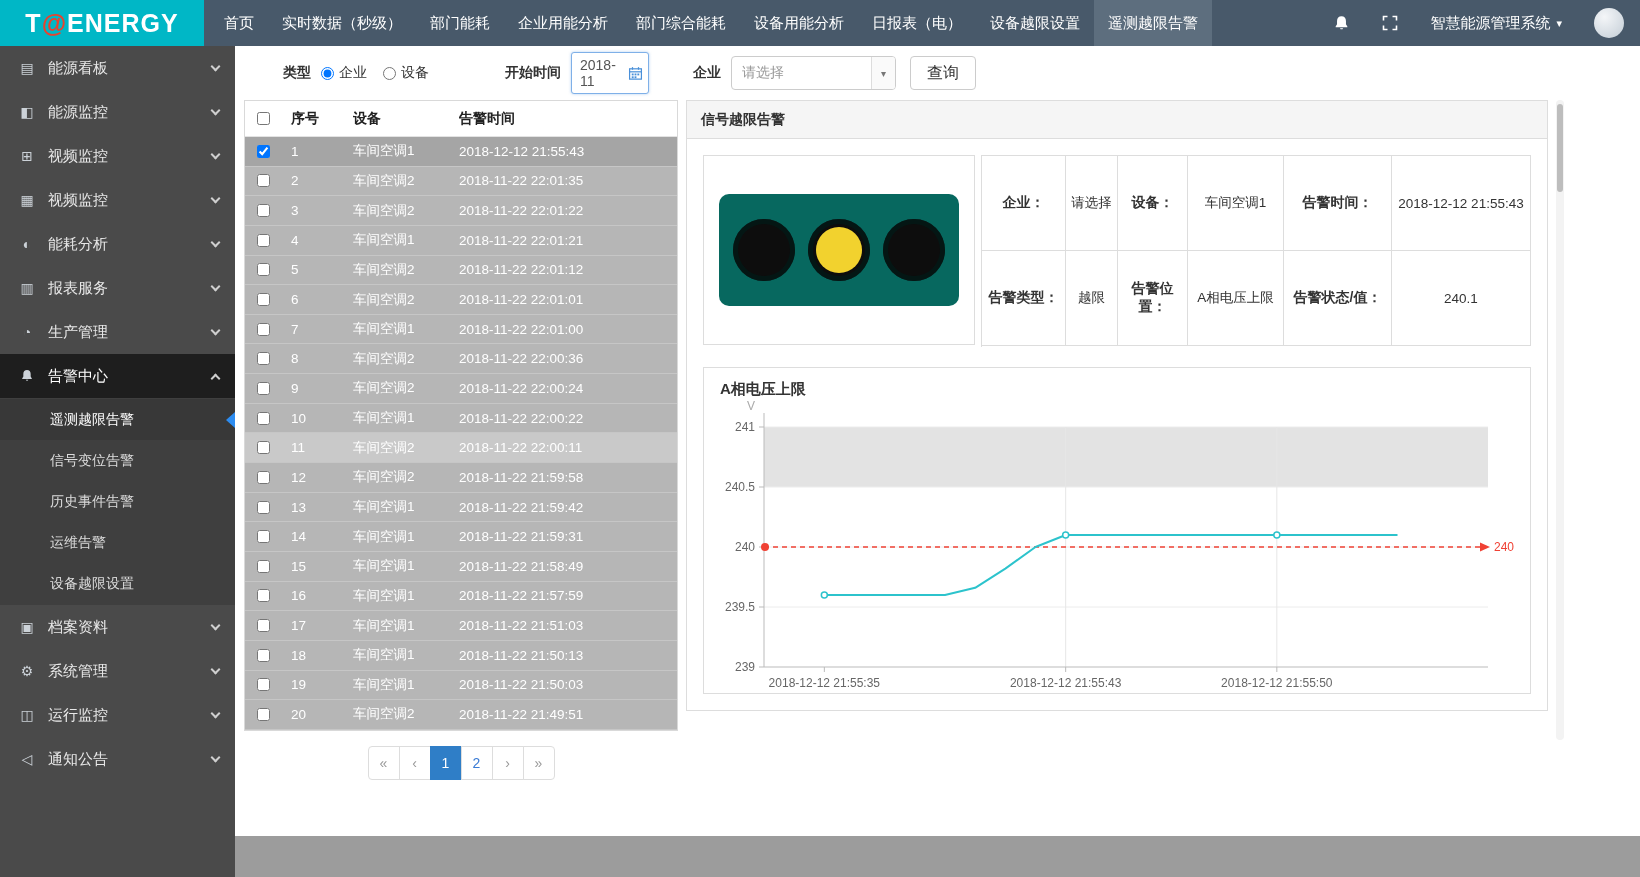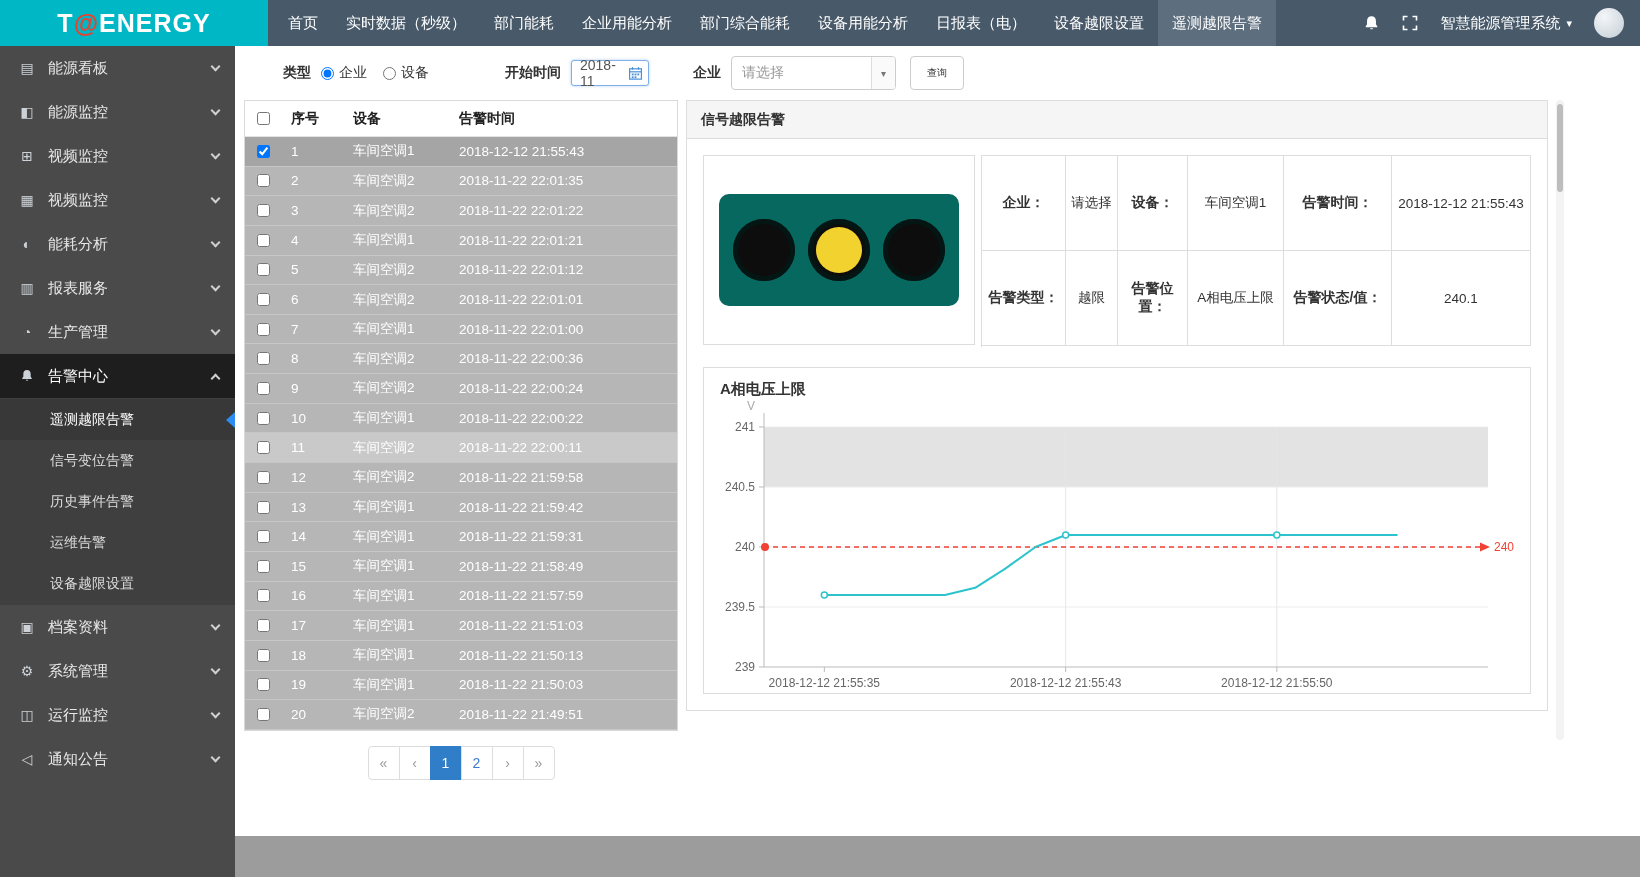--- a/index.html
+++ b/index.html
@@ -1,25 +1,25 @@
 <!DOCTYPE html>
 <html><head>
 <meta charset="utf-8">
 <style>
   *{margin:0;padding:0;box-sizing:border-box}
   body{width:1640px;height:877px;background:#9c9c9c;font-family:"Liberation Sans","DejaVu Sans",sans-serif;overflow:hidden;position:relative}
   
   .topbar{position:absolute;top:0;left:0;right:0;height:46px;background:#48596a;display:flex;align-items:stretch;z-index:5}
-  .logo{width:268px;background:#00b7c6;display:flex;align-items:center;justify-content:center;flex:0 0 auto}
+  .logo{width:204px;background:#00b7c6;display:flex;align-items:center;justify-content:center;flex:0 0 auto}
   .logo-text{color:#fff;font-weight:bold;font-size:25px;letter-spacing:1px}
   .logo-at{color:#e8432e}
   .topnav{display:flex;align-items:stretch;padding-left:6px}
   .nav-item{display:flex;align-items:center;padding:0 14px;color:#fff;font-size:15px;cursor:pointer;white-space:nowrap}
   .nav-item.active{background:#5d6e7e}
-  .topbar-right{margin-left:auto;display:flex;align-items:center;gap:22px;padding-right:16px;color:#fff}
+  .topbar-right{margin-left:auto;display:flex;align-items:center;gap:32px;padding-right:16px;color:#fff}
   .tb-icon{display:flex;cursor:pointer}
   .sys-name{display:flex;align-items:center;gap:6px;font-size:15px;cursor:pointer}
   .caret{font-size:11px}
   .avatar{width:30px;height:30px;border-radius:50%;background:radial-gradient(circle at 35% 30%,#f4f6f8,#c3cdd6);cursor:pointer}
   
   .sidebar{position:absolute;top:46px;bottom:0;left:0;width:235px;background:#4a4a4a;color:#e8e8e8;overflow:hidden}
   .sb-item{height:44px;display:flex;align-items:center;padding:0 16px 0 18px;gap:12px;font-size:15px;cursor:pointer}
   .sb-item.expanded{background:#1e1e1e;color:#fff}
   .sb-icon{width:18px;text-align:center;font-size:14px;color:#ccd2d8;flex:0 0 auto;display:flex;justify-content:center}
   .chev{width:7px;height:7px;border-right:2px solid #cfcfcf;border-bottom:2px solid #cfcfcf;transform:rotate(45deg);margin-left:auto;margin-top:-3px;flex:0 0 auto}
@@ -28,25 +28,25 @@
   .sb-subitem{height:41px;display:flex;align-items:center;padding-left:50px;font-size:14px;color:#dcdcdc;position:relative;cursor:pointer}
   .sb-subitem.active{color:#fff;background:#383838}
   .sub-marker{position:absolute;right:0;top:50%;transform:translateY(-50%);width:0;height:0;border-top:8px solid transparent;border-bottom:8px solid transparent;border-right:9px solid #2d8cf0}
   
   .main{position:absolute;top:46px;left:235px;right:0;height:790px;background:#fff}
   .filterbar{height:54px;display:flex;align-items:center;padding-left:48px;font-size:14px;color:#333}
   .flabel{font-weight:bold;margin-right:10px}
   .radio{display:flex;align-items:center;gap:5px;margin-right:16px;cursor:pointer}
   .flabel.start{margin-left:60px}
   .flabel.ent{margin-left:44px}
-  .dateinput{width:78px;height:26px;border:1px solid #7fb0e8;border-radius:3px;display:flex;align-items:center;justify-content:space-between;padding:0 5px 0 8px;color:#555;box-shadow:0 0 3px rgba(110,165,230,.55);cursor:text;background:#fff}
+  .dateinput{width:78px;height:42px;border:1px solid #7fb0e8;border-radius:3px;display:flex;align-items:center;justify-content:space-between;padding:0 5px 0 8px;color:#555;box-shadow:0 0 3px rgba(110,165,230,.55);cursor:text;background:#fff}
   .selectbox{width:165px;height:34px;border:1px solid #ccc;border-radius:4px;display:flex;align-items:center;background:#fff;overflow:hidden;cursor:pointer}
   .selectbox .ph{flex:1;padding-left:10px;color:#999}
   .sel-arrow{width:24px;align-self:stretch;display:flex;align-items:center;justify-content:center;border-left:1px solid #ddd;color:#777;font-size:10px;background:#fafafa}
-  .query{margin-left:14px;height:34px;padding:0 16px;border:1px solid #ccc;border-radius:4px;background:#fff;font-size:10px;color:#333;cursor:pointer;font-family:Liberation Serif, serif}
+  .query{margin-left:14px;height:34px;padding:0 16px;border:1px solid #ccc;border-radius:4px;background:#fff;font-size:16px;color:#333;cursor:pointer;font-family:Liberation Serif, serif}
   
   .table-panel{position:absolute;top:54px;left:9px;width:434px;border:1px solid #d9d9d9;background:#f9a8d4}
   .thead{display:flex;height:36px;background:#fff;border-bottom:1px solid #e3e3e3;font-weight:bold;color:#222;font-size:14px;align-items:center}
   .trow{display:flex;height:29.65px;align-items:center;background:#b6b6b6;color:#fff;font-size:13.5px;border-bottom:1px solid #c6c6c6;cursor:pointer}
   .trow.selected{background:#a5a5a5}
   .trow.hovered{background:#c9c9c9}
   .td{display:flex;align-items:center;overflow:hidden;white-space:nowrap}
   .c-check{width:36px;justify-content:center}
   .c-no{width:72px;padding-left:10px}
   .c-dev{width:106px}

